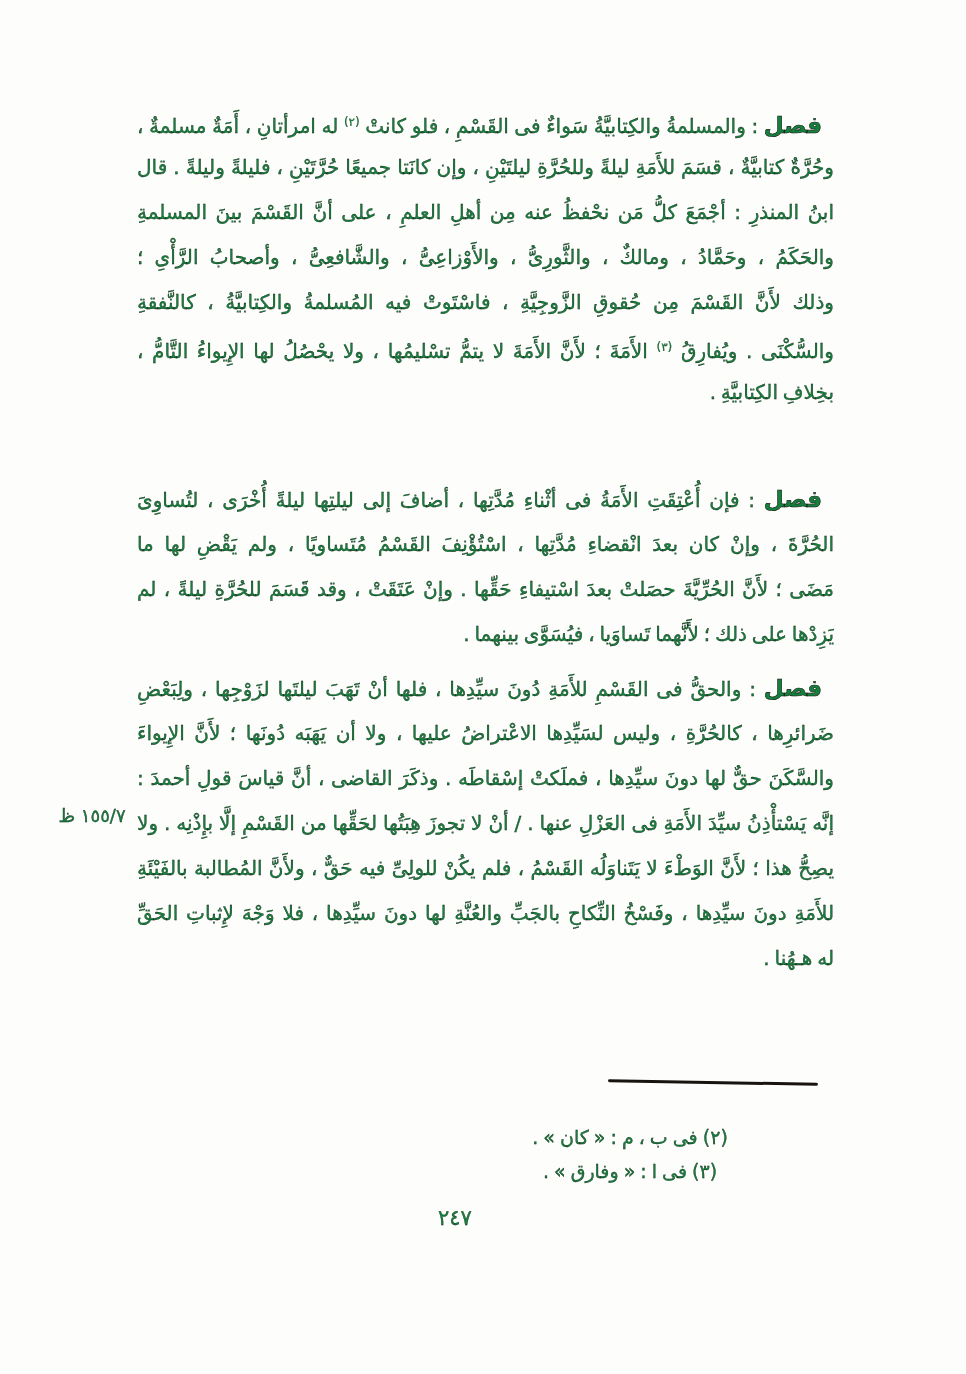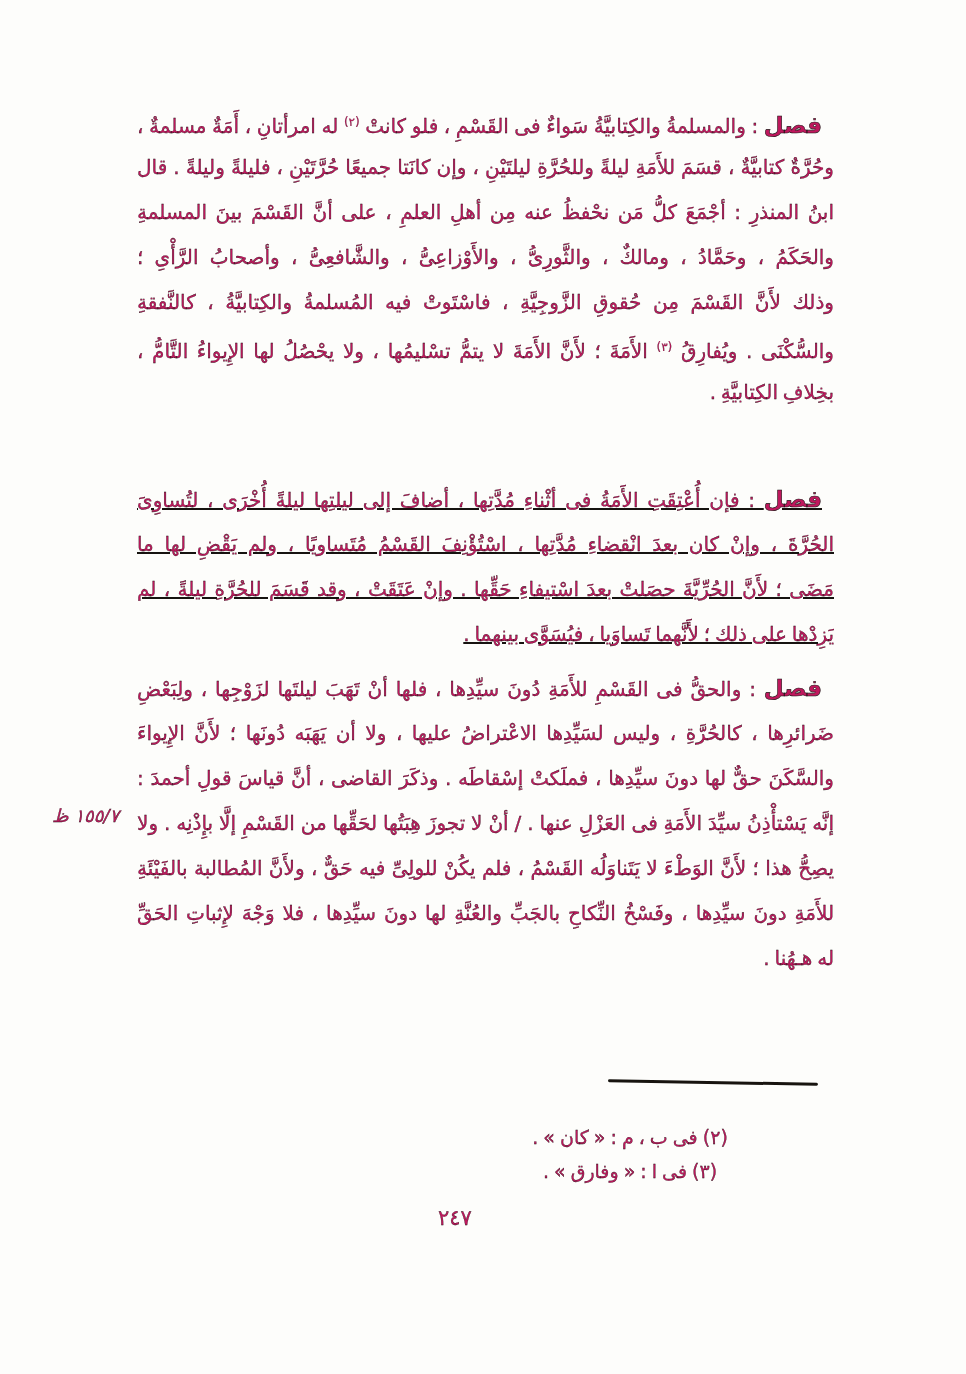--- a/index.html
+++ b/index.html
@@ -5,32 +5,32 @@
   html, body { margin: 0; padding: 0; }
   body {
     width: 966px; height: 1374px;
     background: #fcfcfa;
     font-family: "DejaVu Sans", sans-serif;
   }
   .page {
     position: relative;
     width: 966px; height: 1374px;
     background: #fdfdfb;
-    color: #be185d;
+    color: #15803d;
     direction: rtl;
     overflow: hidden;
     -webkit-text-stroke: 0.3px #161310;
   }
   .para {
     position: absolute;
     right: 132px;
     width: 697px;
   }
   #p1 { top: 100px; }
-  #p2 { top: 477px; text-decoration: underline; }
+  #p2 { top: 477px; }
   #p3 { top: 666px; }
   #p4 { top: 990px; }
   .line {
     height: 45px;
     line-height: 45px;
     font-size: 20px;
     word-spacing: -1.5px;
     text-align: justify;
     text-align-last: justify;
     text-justify: inter-word;
@@ -48,23 +48,22 @@
     font-size: 12px;
     vertical-align: 7px;
     -webkit-text-stroke: 0.2px #161310;
   }
   .margin-note {
     position: absolute;
     left: 52px; top: 801px;
     width: 80px;
     font-size: 18px;
     line-height: 30px;
-    text-align: left;
+    text-align: center;
     direction: rtl;
-    font-style: italic;
   }
   .fn-sep {
     position: absolute;
     left: 608px; top: 1081px;
     width: 210px; height: 3px;
     background: #17140f;
     transform: rotate(1deg);
     border-radius: 2px;
   }
   .footnotes {

